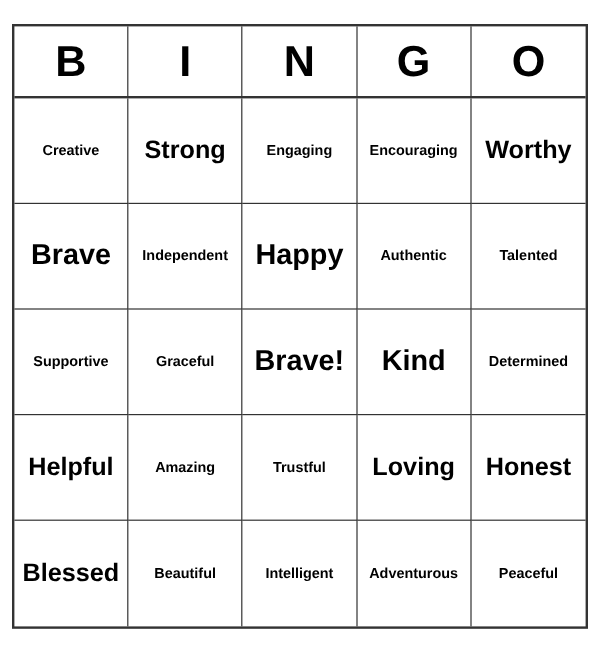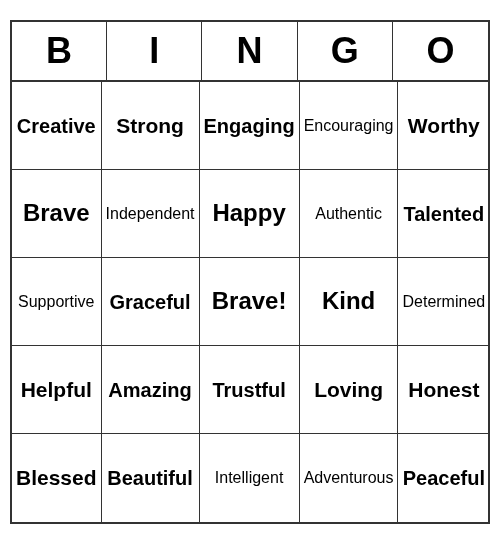--- a/index.html
+++ b/index.html
@@ -54,25 +54,26 @@
     }
     .bingo-cell span {
       display: block;
       line-height: 1.2;
     }
     .size-large {
       font-size: 21px;
       font-weight: bold;
     }
     .size-medium {
-      font-size: 20px;
+      font-size: 12px;
       font-weight: bold;
     }
     .size-small {
-      font-size: 16px;
+      font-size: 12px;
+      font-weight: bold;
     }
     .size-xlarge {
       font-size: 24px;
       font-weight: bold;
     }
   </style>
 </head>
 <body>
 
 <div class="bingo-card">

